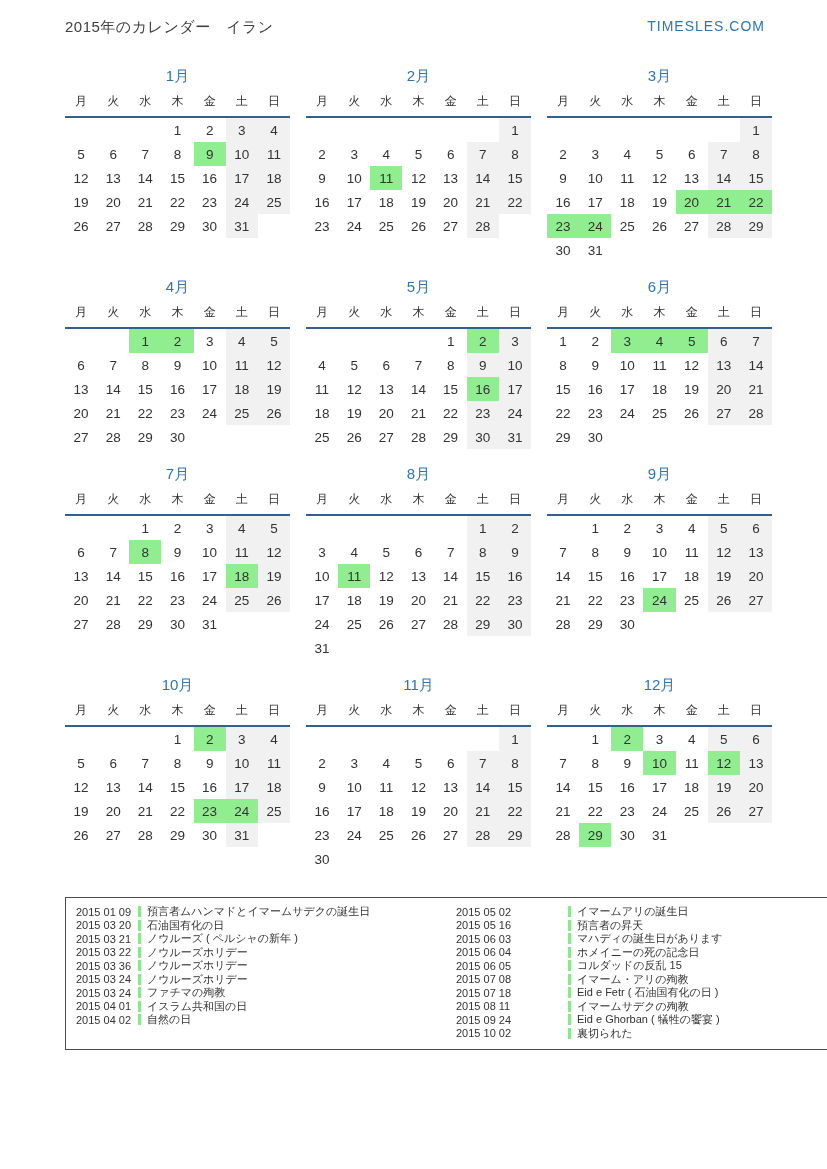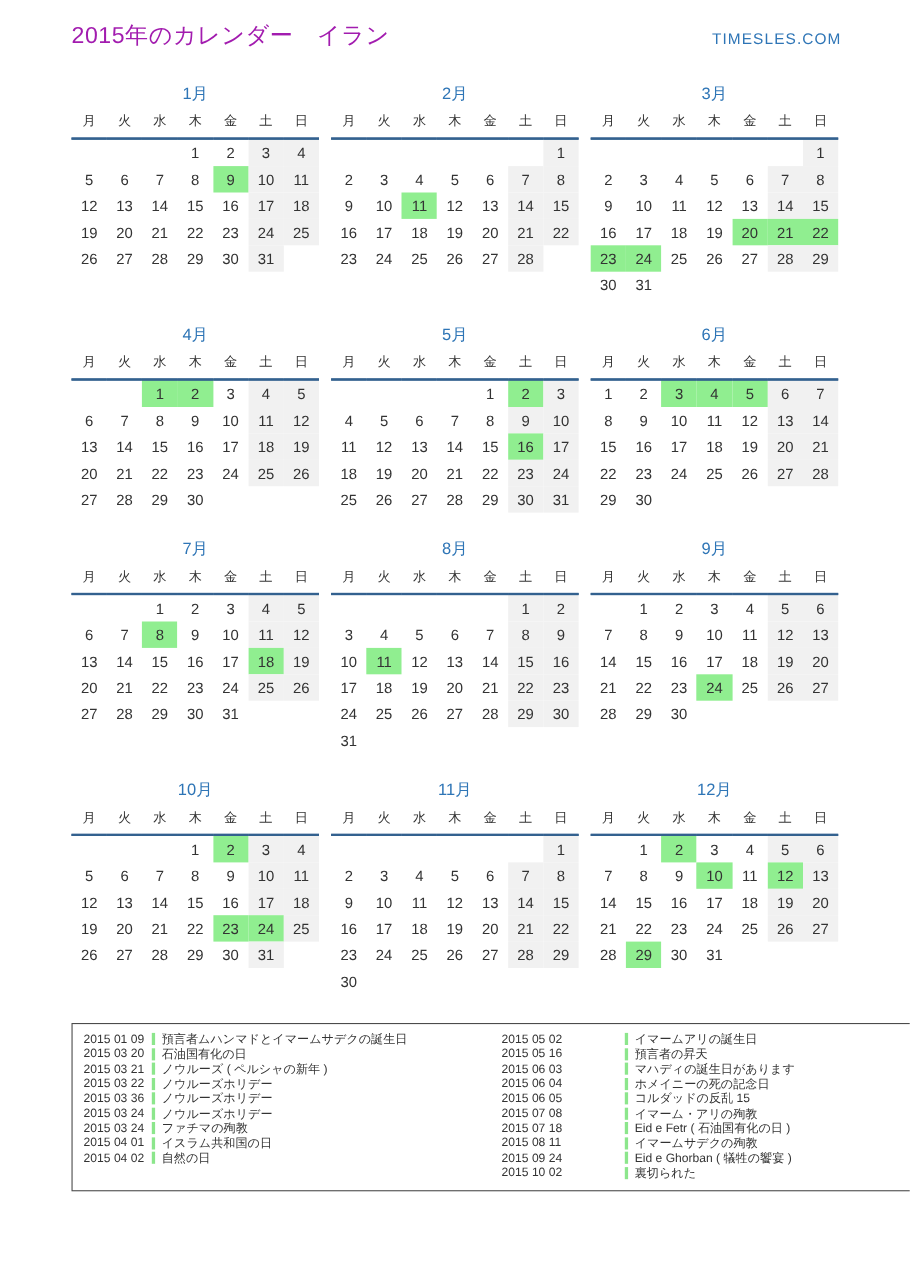--- a/index.html
+++ b/index.html
@@ -1,21 +1,21 @@
 <!DOCTYPE html>
 <html><head>
 <meta charset="utf-8">
 <style>
   html,body{margin:0;padding:0;background:#fff;}
   body{width:827px;height:1169px;font-family:"Liberation Sans","DejaVu Sans",sans-serif;color:#3d3d3d;overflow:hidden;}
   .page{box-sizing:border-box;padding:18px 62px 0 65px;}
   .header{display:flex;justify-content:space-between;align-items:flex-end;}
-  .title{font-size:21px;font-weight:normal;margin:0;color:#a21caf;letter-spacing:.5px;}
+  .title{font-size:15px;font-weight:normal;margin:0;color:#404040;letter-spacing:.5px;}
   .logo{font-size:14px;color:#2e75b6;text-decoration:none;letter-spacing:1px;padding-bottom:3px;cursor:pointer;}
-  .months-grid{margin-top:30px;display:grid;grid-template-columns:repeat(3,225px);column-gap:11px;row-gap:24px;align-items:start;}
+  .months-grid{margin-top:30px;display:grid;grid-template-columns:repeat(3,225px);column-gap:11px;row-gap:24px;align-items:start;gap:16px;}
   .month-title{text-align:center;color:#2e75b6;font-size:15px;margin-bottom:7px;}
   table.month-table{border-collapse:collapse;width:100%;table-layout:fixed;}
   .month-table th{font-weight:normal;font-size:12px;color:#333;padding:0 0 6px;border-bottom:2px solid #33618f;}
   .month-table td{height:24px;text-align:center;font-size:13.5px;color:#333;padding:0;}
   td.weekend{background:#f1f1f1;}
   td.holiday{background:#90ee90;}
   .legend{margin-top:26px;width:803px;box-sizing:border-box;border:1px solid #4b4b4b;padding:7px 10px 9px;display:grid;grid-template-columns:380px 1fr;}
   .legend-entry{display:flex;align-items:center;height:13.5px;font-size:11px;color:#333;}
   .legend-date{width:62px;flex:none;white-space:pre;}
   .legend-col.right .legend-date{width:112px;}

